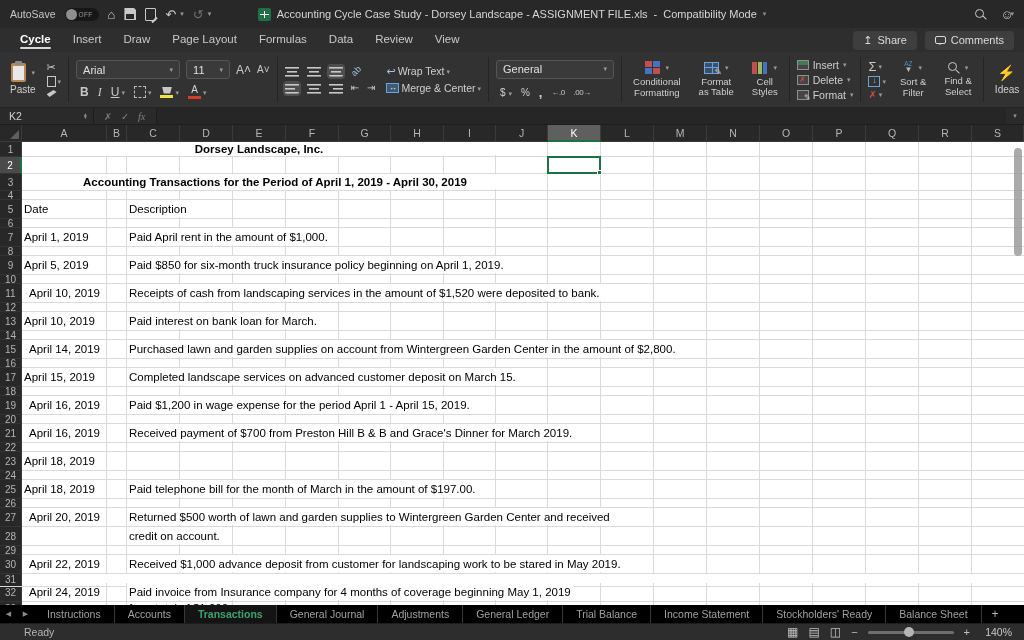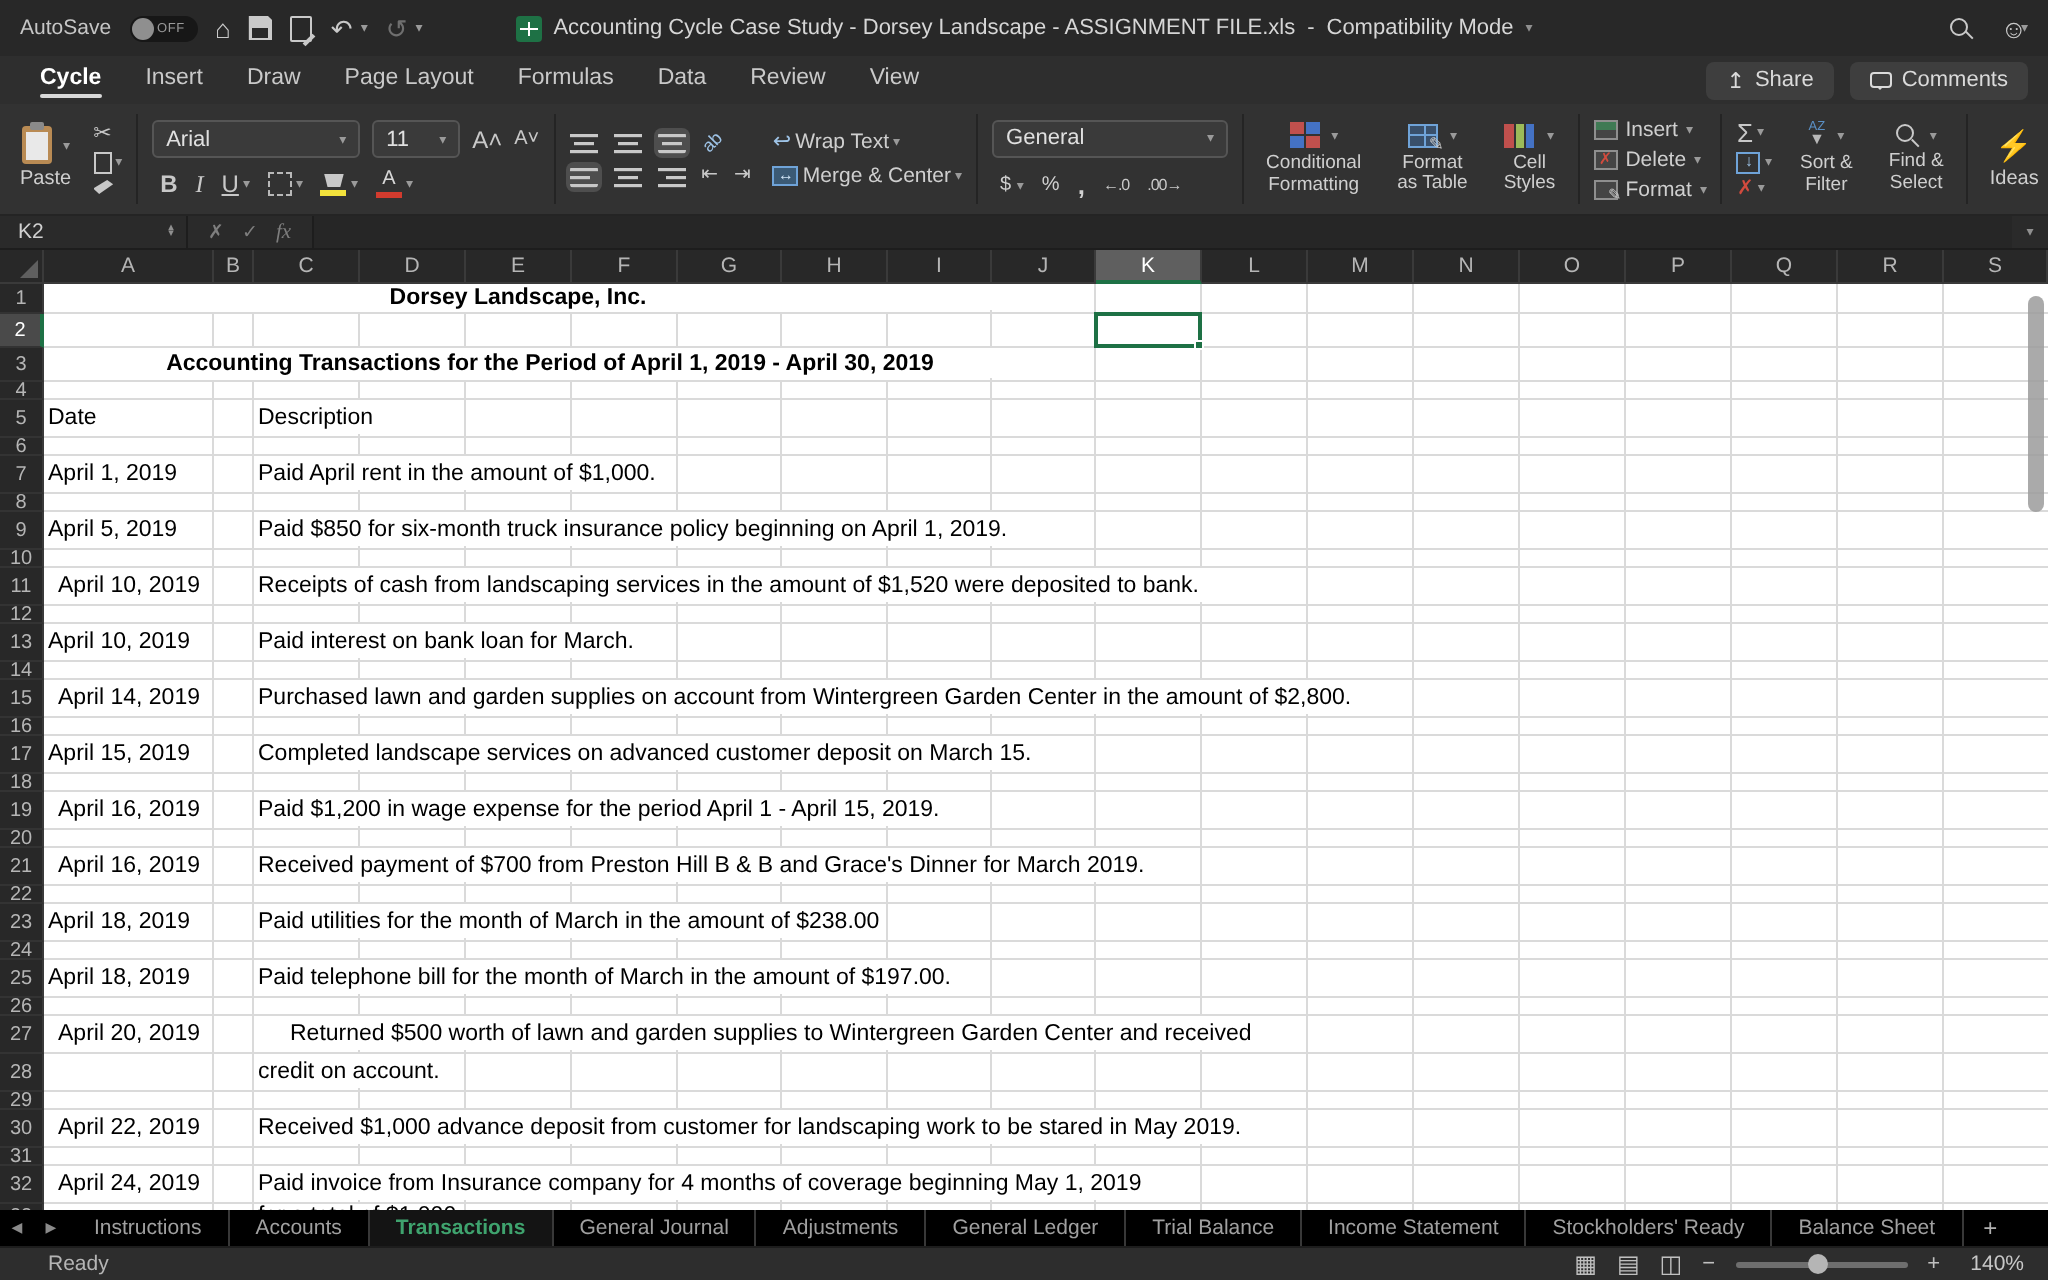--- a/index.html
+++ b/index.html
@@ -1013,21 +1013,20 @@
               <div class="vline" style="left: 525px;"></div>
               <div class="vline" style="left: 578px;"></div>
               <div class="vline" style="left: 631px;"></div>
               <div class="vline" style="left: 684px;"></div>
               <div class="vline" style="left: 737px;"></div>
               <div class="vline" style="left: 790px;"></div>
               <div class="vline" style="left: 843px;"></div>
               <div class="vline" style="left: 896px;"></div>
               <div class="vline" style="left: 949px;"></div>
               <div class="cellspan a-span left" style="left: 0px; width: 85px;">April 18, 2019</div>
-              <div class="cellspan c-span" style="left: 105px;">Paid utilities for the month of March in the amount of $238.00</div>
             </div>
           </div>
           <div class="grow" style="height: 9px;">
             <div class="rownum">24</div>
             <div class="rbody">
               <div class="vline" style="left: 84px;"></div>
               <div class="vline" style="left: 104px;"></div>
               <div class="vline" style="left: 157px;"></div>
               <div class="vline" style="left: 210px;"></div>
               <div class="vline" style="left: 263px;"></div>
@@ -1109,21 +1108,21 @@
               <div class="vline" style="left: 525px;"></div>
               <div class="vline" style="left: 578px;"></div>
               <div class="vline" style="left: 631px;"></div>
               <div class="vline" style="left: 684px;"></div>
               <div class="vline" style="left: 737px;"></div>
               <div class="vline" style="left: 790px;"></div>
               <div class="vline" style="left: 843px;"></div>
               <div class="vline" style="left: 896px;"></div>
               <div class="vline" style="left: 949px;"></div>
               <div class="cellspan a-span center" style="left: 0px; width: 85px;">April 20, 2019</div>
-              <div class="cellspan c-span" style="left: 105px; margin-left: 16px;">Returned $500 worth of lawn and garden supplies to Wintergreen Garden Center and received</div>
+              <div class="cellspan c-span" style="left: 105px;">Returned $500 worth of lawn and garden supplies to Wintergreen Garden Center and received</div>
             </div>
           </div>
           <div class="grow" style="height: 19px;">
             <div class="rownum">28</div>
             <div class="rbody">
               <div class="vline" style="left: 84px;"></div>
               <div class="vline" style="left: 104px;"></div>
               <div class="vline" style="left: 157px;"></div>
               <div class="vline" style="left: 210px;"></div>
               <div class="vline" style="left: 263px;"></div>
@@ -1184,21 +1183,21 @@
               <div class="vline" style="left: 684px;"></div>
               <div class="vline" style="left: 737px;"></div>
               <div class="vline" style="left: 790px;"></div>
               <div class="vline" style="left: 843px;"></div>
               <div class="vline" style="left: 896px;"></div>
               <div class="vline" style="left: 949px;"></div>
               <div class="cellspan a-span center" style="left: 0px; width: 85px;">April 22, 2019</div>
               <div class="cellspan c-span" style="left: 105px;">Received $1,000 advance deposit from customer for landscaping work to be stared in May 2019.</div>
             </div>
           </div>
-          <div class="grow" style="height: 9px;">
+          <div class="grow" style="height: 9px; flex-direction: column;">
             <div class="rownum">31</div>
             <div class="rbody">
               <div class="vline" style="left: 84px;"></div>
               <div class="vline" style="left: 104px;"></div>
               <div class="vline" style="left: 157px;"></div>
               <div class="vline" style="left: 210px;"></div>
               <div class="vline" style="left: 263px;"></div>
               <div class="vline" style="left: 316px;"></div>
               <div class="vline" style="left: 368px;"></div>
               <div class="vline" style="left: 421px;"></div>

